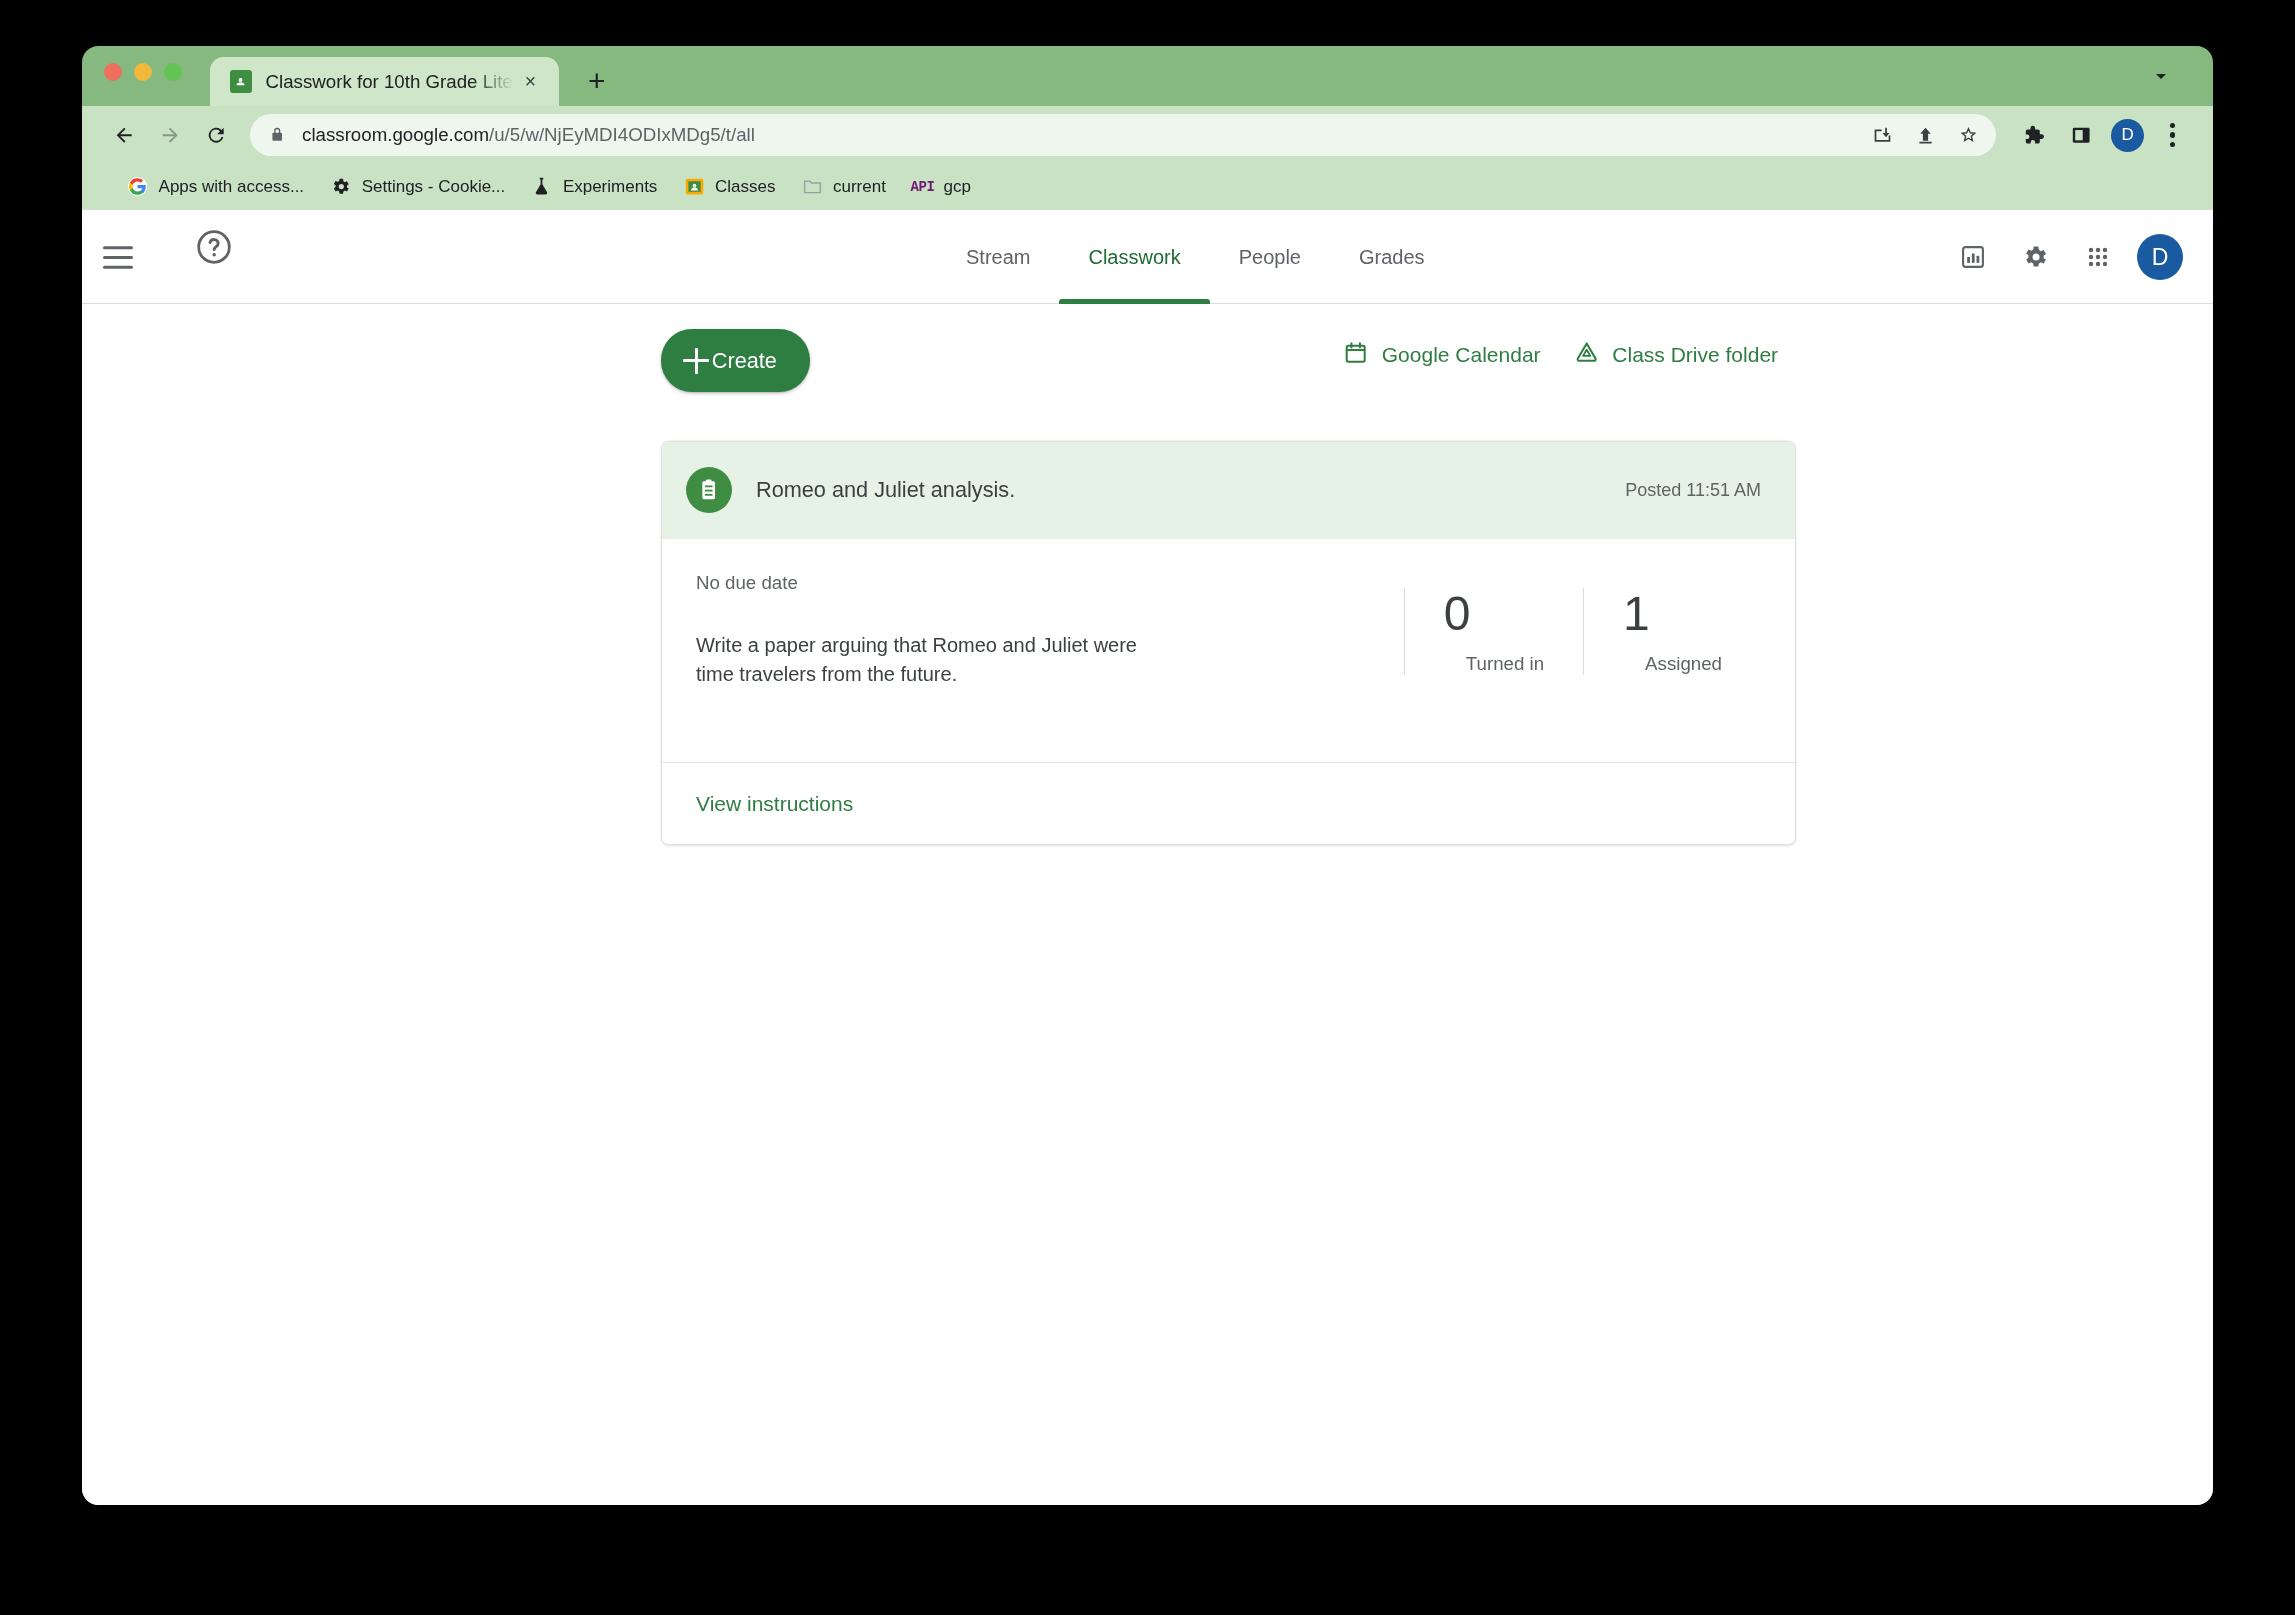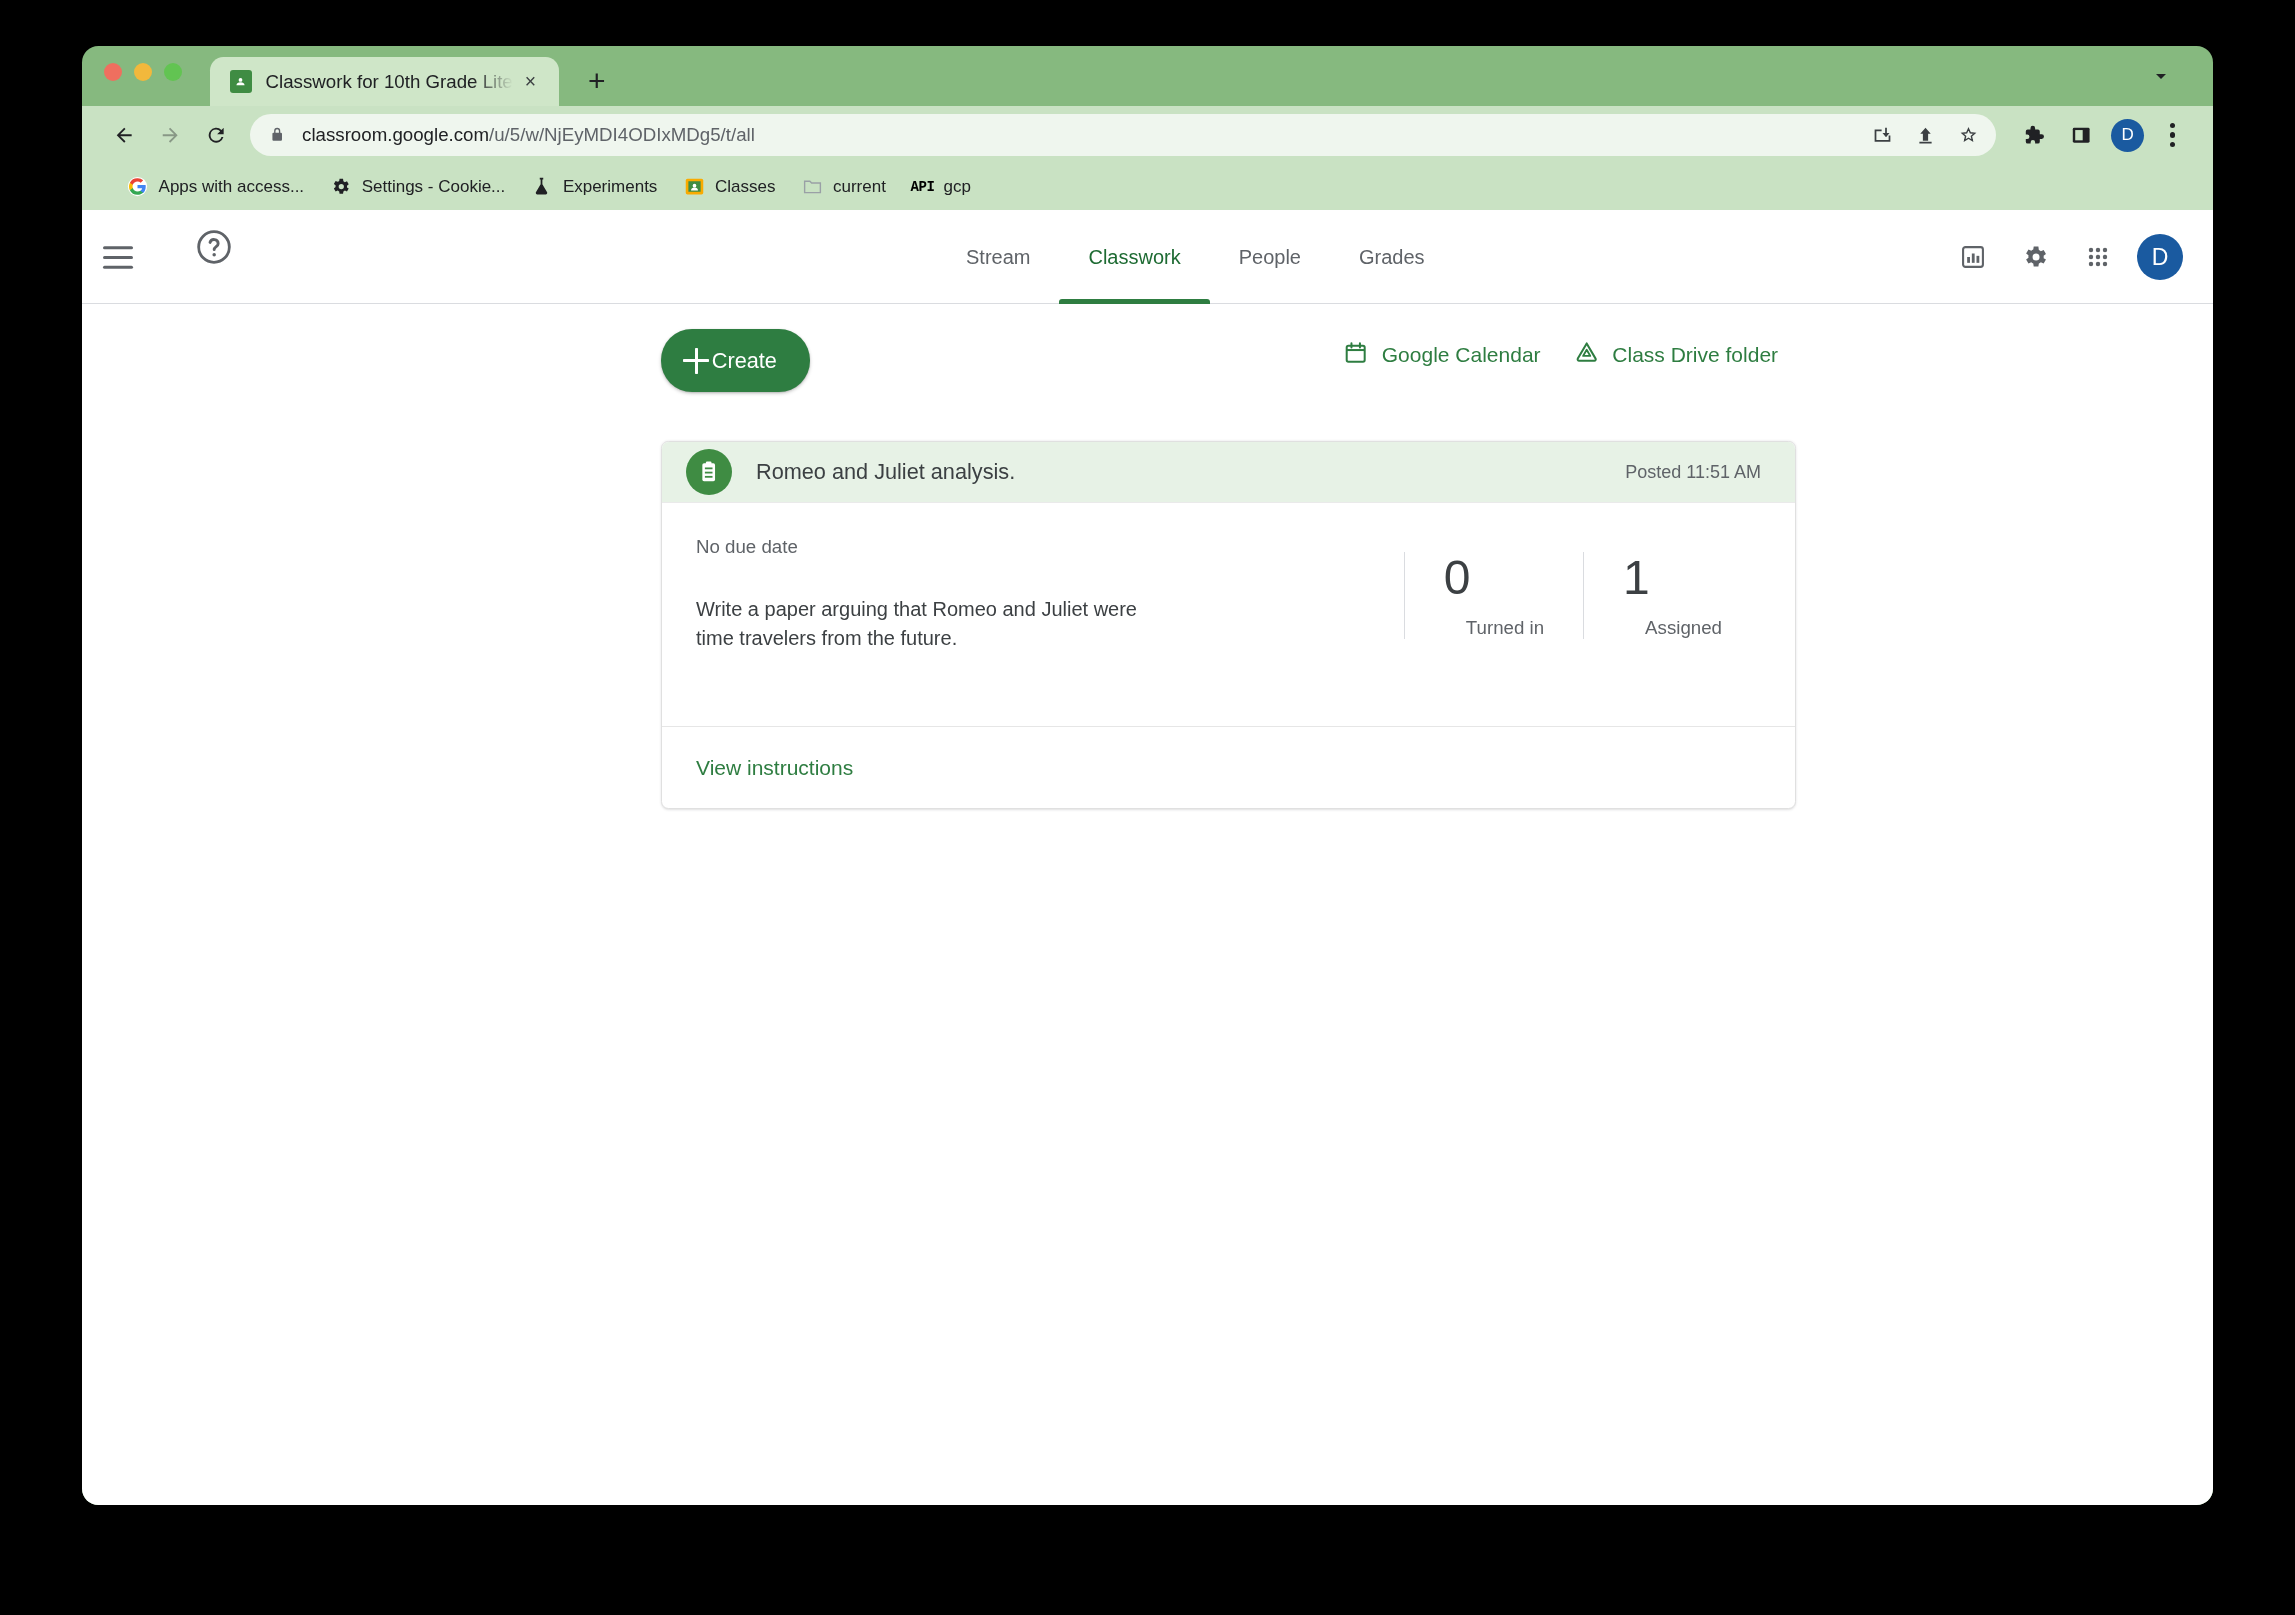--- a/index.html
+++ b/index.html
@@ -135,21 +135,21 @@
   }
   .bm {
     display: flex; align-items: center; gap: 9.7px;
     padding: 6px 10.5px; border-radius: 6px;
     font-size: 17px; color: #202124; white-space: nowrap;
   }
   .bm-ico { width: 22.4px; height: 22.4px; flex: 0 0 22.4px; display: flex; align-items: center; justify-content: center; }
   .bm-ico svg { width: 21px; height: 21px; }
   .api-badge {
     font-family: "Liberation Mono", monospace;
-    font-size: 14px; font-weight: 700; color: #000000; letter-spacing: -0.4px;
+    font-size: 14px; font-weight: 700; color: #701a75; letter-spacing: -0.4px;
   }
 
   
   .page {
     background: #fff;
     height: calc(1459px - 60px - 58px - 46px);
     position: relative;
     overflow: hidden;
   }
 
@@ -250,21 +250,21 @@
     top: 137px;
     width: 1135px;
     background: #fff;
     border: 0.7px solid #e0e0e0;
     border-radius: 7.5px;
     box-shadow: 0 0.7px 2.2px rgba(60,64,67,.16);
     overflow: hidden;
   }
   .card-head {
     background: #e7f2e6;
-    height: 60px;
+    height: 96px;
     display: flex; align-items: center;
     padding: 0 34px 0 24px;
   }
   .card-icon {
     width: 46px; height: 46px; border-radius: 50%;
     background: #3f8c43;
     display: flex; align-items: center; justify-content: center;
     flex: 0 0 46px; margin-right: 24px;
   }
   .card-icon svg { width: 25.4px; height: 25.4px; }

